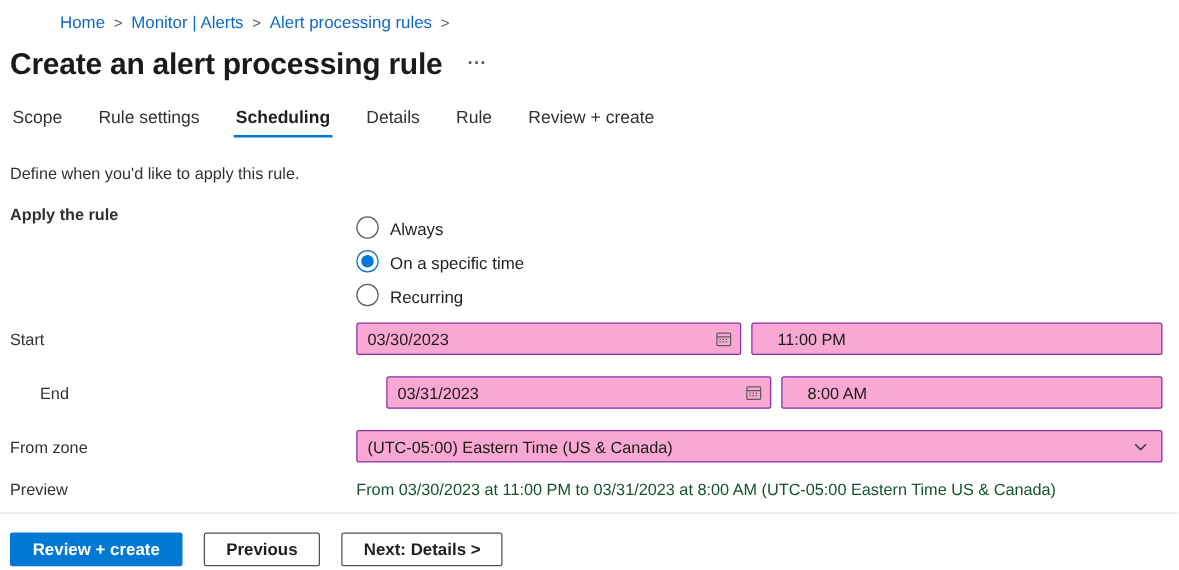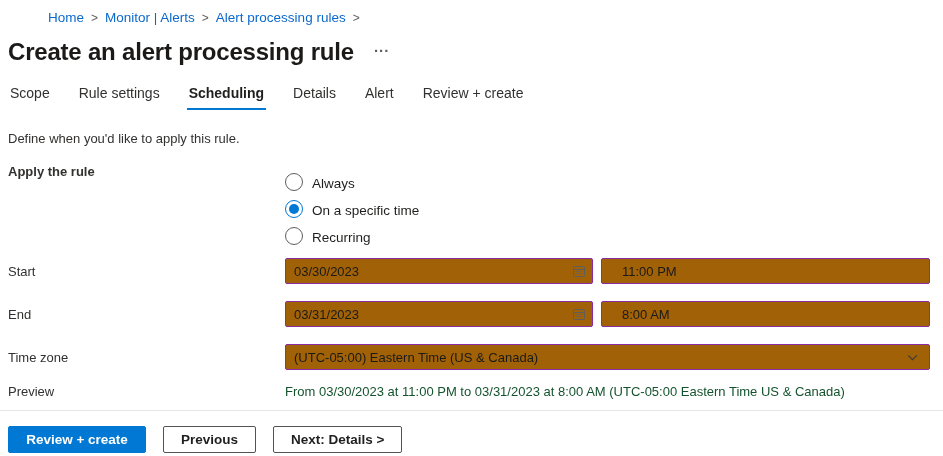--- a/index.html
+++ b/index.html
@@ -47,26 +47,26 @@
     background:#fff; flex:0 0 18px; position:relative;
   }
   .radio-row.selected .radio-circle { border-color:#0078d4; }
   .radio-row.selected .radio-circle::after {
     content:""; position:absolute; left:3px; top:3px; width:10px; height:10px;
     border-radius:50%; background:#0078d4;
   }
   .radio-label { margin-left:9px; font-size:13.5px; color:#201f1e; }
 
   .start-row { margin-top:13px; }
-  .end-row { margin-top:17px; }
+  .end-row { margin-top:17px;margin-left:24px; }
   .tz-row { margin-top:17px; }
   .preview-row { margin-top:14px; align-items:flex-end; }
 
   .field {
-    height:26px; border:1px solid #8a2da5; border-radius:2px; background:#a16207;
+    height:26px; border:1px solid #8a2da5; border-radius:2px; background:#f9a8d4;
     display:flex; align-items:center; padding:0 8px; font-size:13px; color:#1b1a19;
   }
   .date-field { width:308px; flex:0 0 308px; justify-content:space-between; padding-right:6px; }
   .date-field input, .time-field input {
     border:none; outline:none; font-family:"Liberation Sans", sans-serif;
     font-size:13px; color:#1b1a19; width:100%; background:transparent;
   }
   .time-field { flex:1;padding-left:20px; }
   .cal-btn { display:flex; align-items:center; cursor:pointer; padding-left:6px; }
   .select-field { flex:1; justify-content:space-between; cursor:pointer; padding-right:10px; }
@@ -100,21 +100,21 @@
   <div class="title-row">
     <h1 class="page-title">Create an alert processing rule</h1>
     <span class="title-more">...</span>
   </div>
 
   <div class="tabs">
     <div class="tab">Scope</div>
     <div class="tab">Rule settings</div>
     <div class="tab active">Scheduling</div>
     <div class="tab">Details</div>
-    <div class="tab">Alert</div>
+    <div class="tab">Rule</div>
     <div class="tab">Review + create</div>
   </div>
 
   <div class="description">Define when you'd like to apply this rule.</div>
 
   <div class="form-row apply-row">
     <div class="label-col bold">Apply the rule</div>
     <div class="ctrl-col">
       <div class="radio-group">
         <div class="radio-row">
@@ -167,21 +167,21 @@
           </svg>
         </span>
       </div>
       <div class="field time-field">
         <input type="text" value="8:00 AM" style="">
       </div>
     </div>
   </div>
 
   <div class="form-row tz-row">
-    <div class="label-col">Time zone</div>
+    <div class="label-col">From zone</div>
     <div class="ctrl-col">
       <div class="field select-field">
         <span>(UTC-05:00) Eastern Time (US &amp; Canada)</span>
         <span style="display:flex;align-items:center;">
           <svg width="13" height="13" viewBox="0 0 12 12">
             <path d="M2 4 L6 8 L10 4" fill="none" stroke="#3b3a39" stroke-width="1.1"></path>
           </svg>
         </span>
       </div>
     </div>

